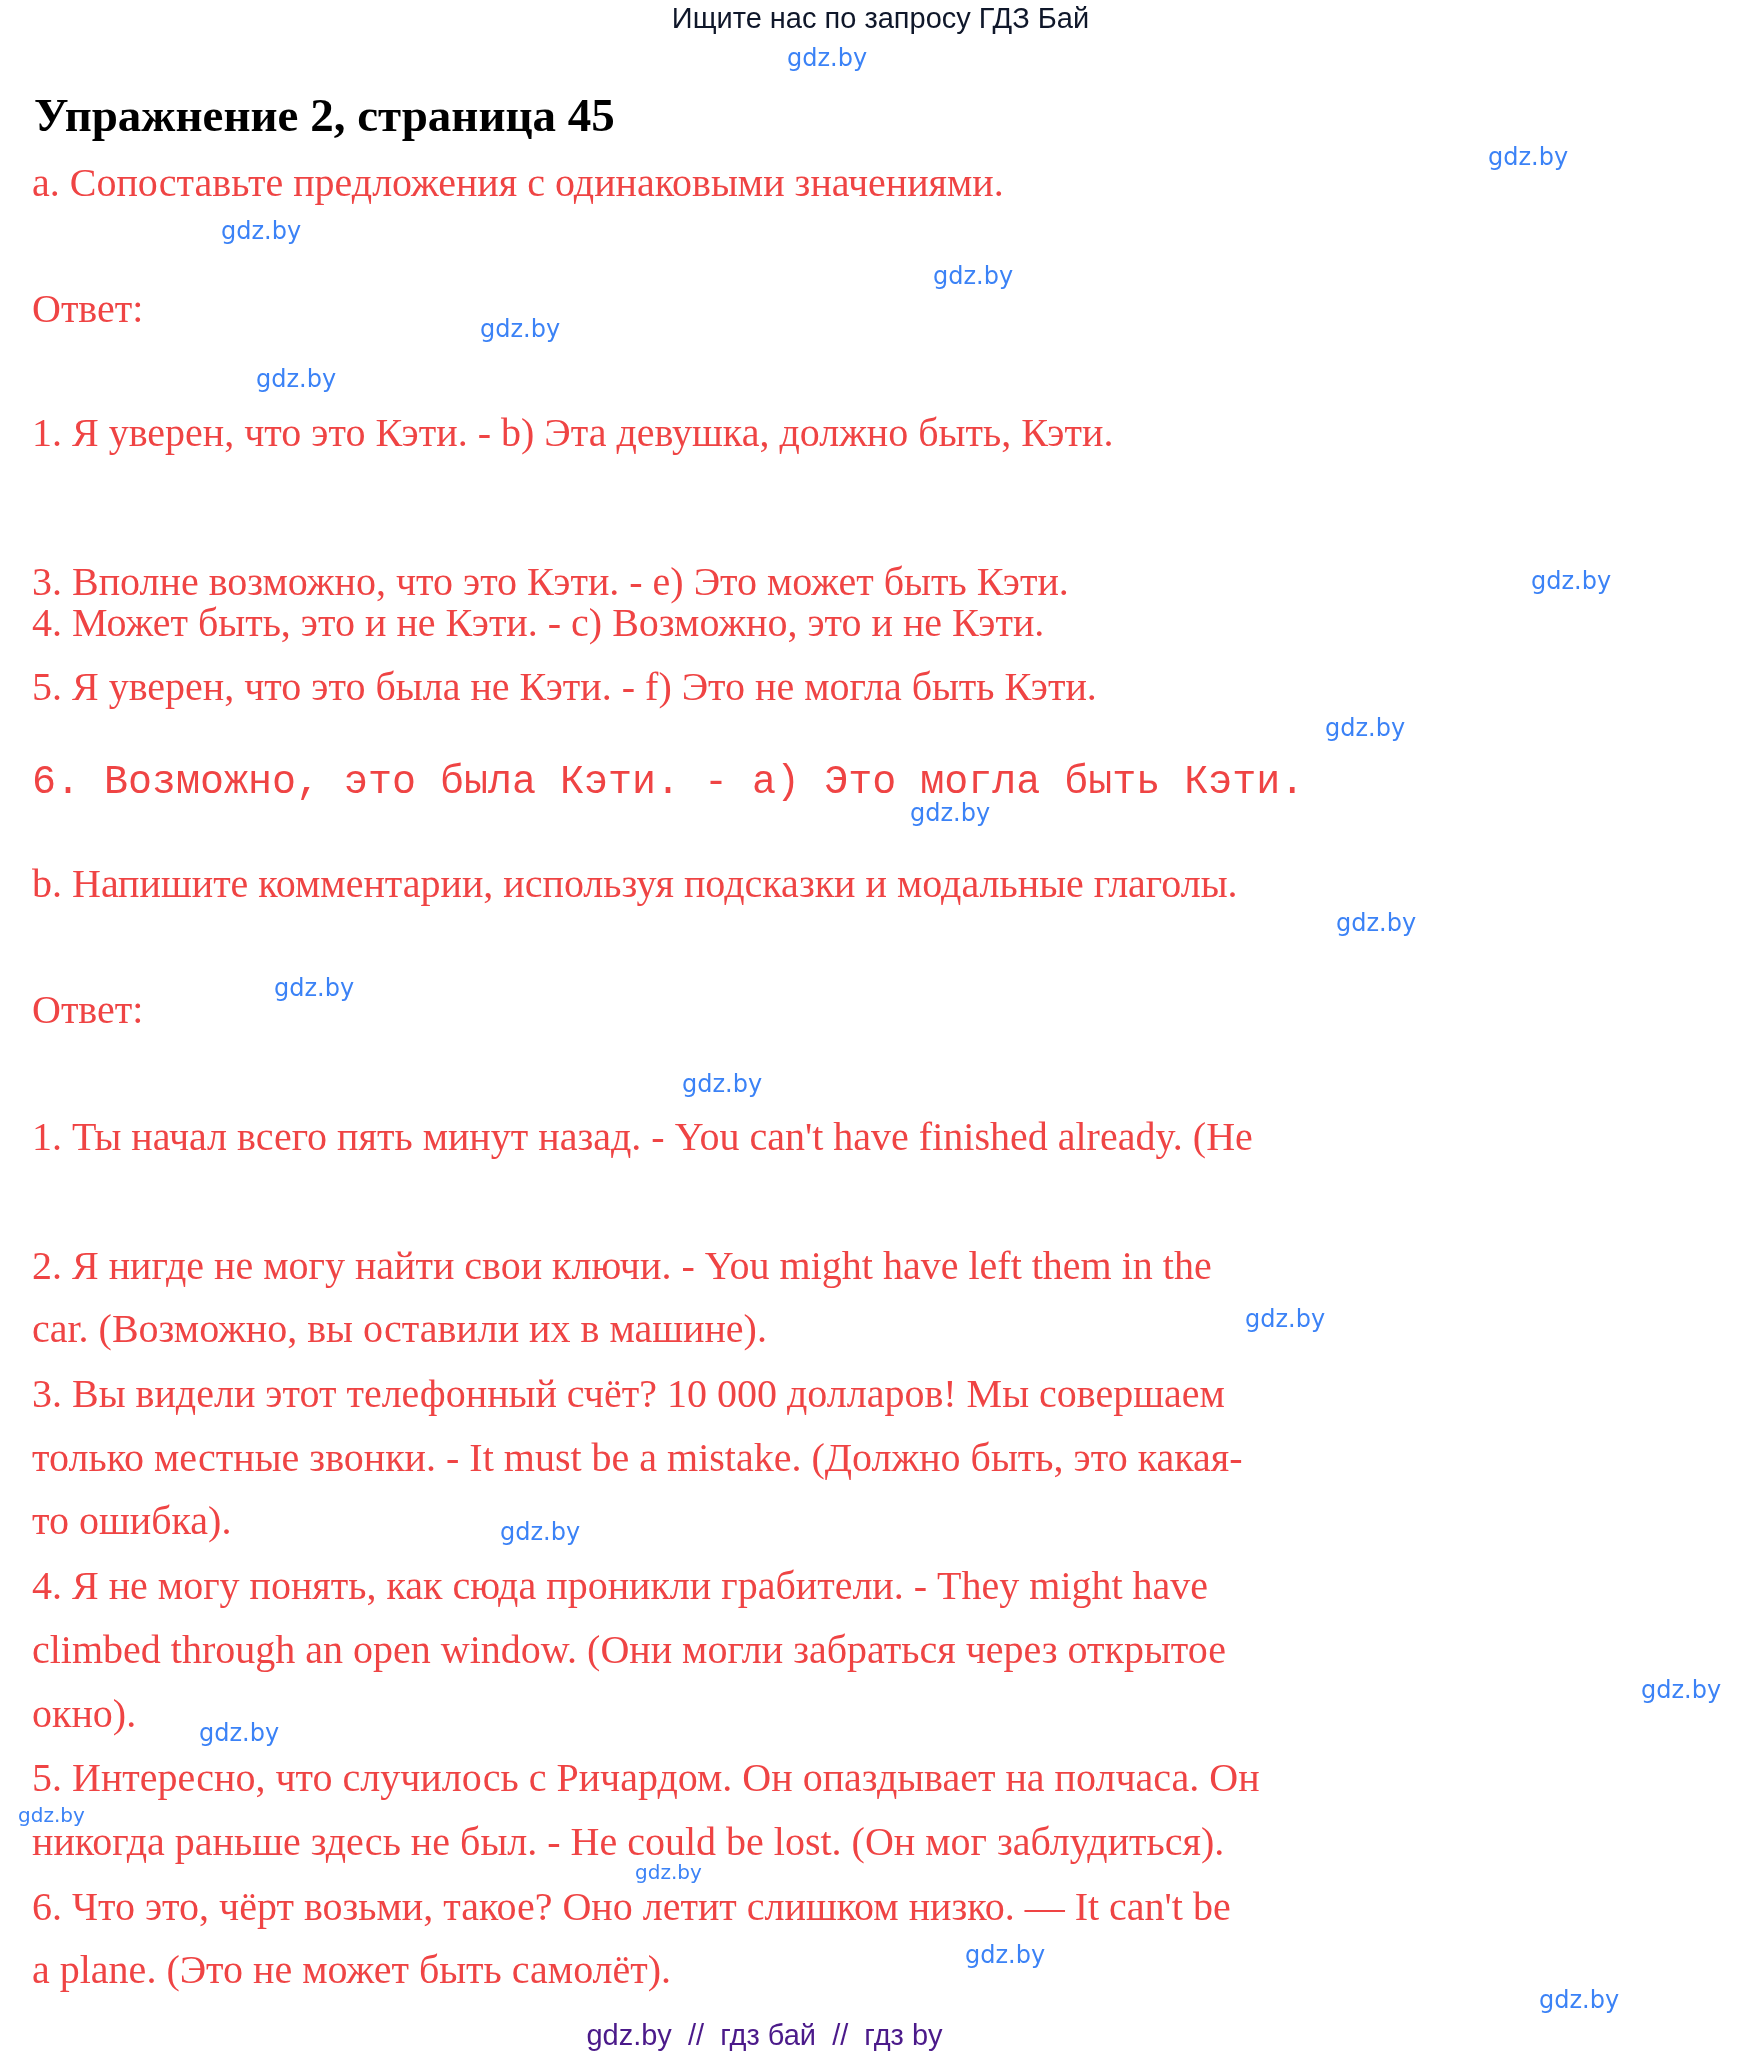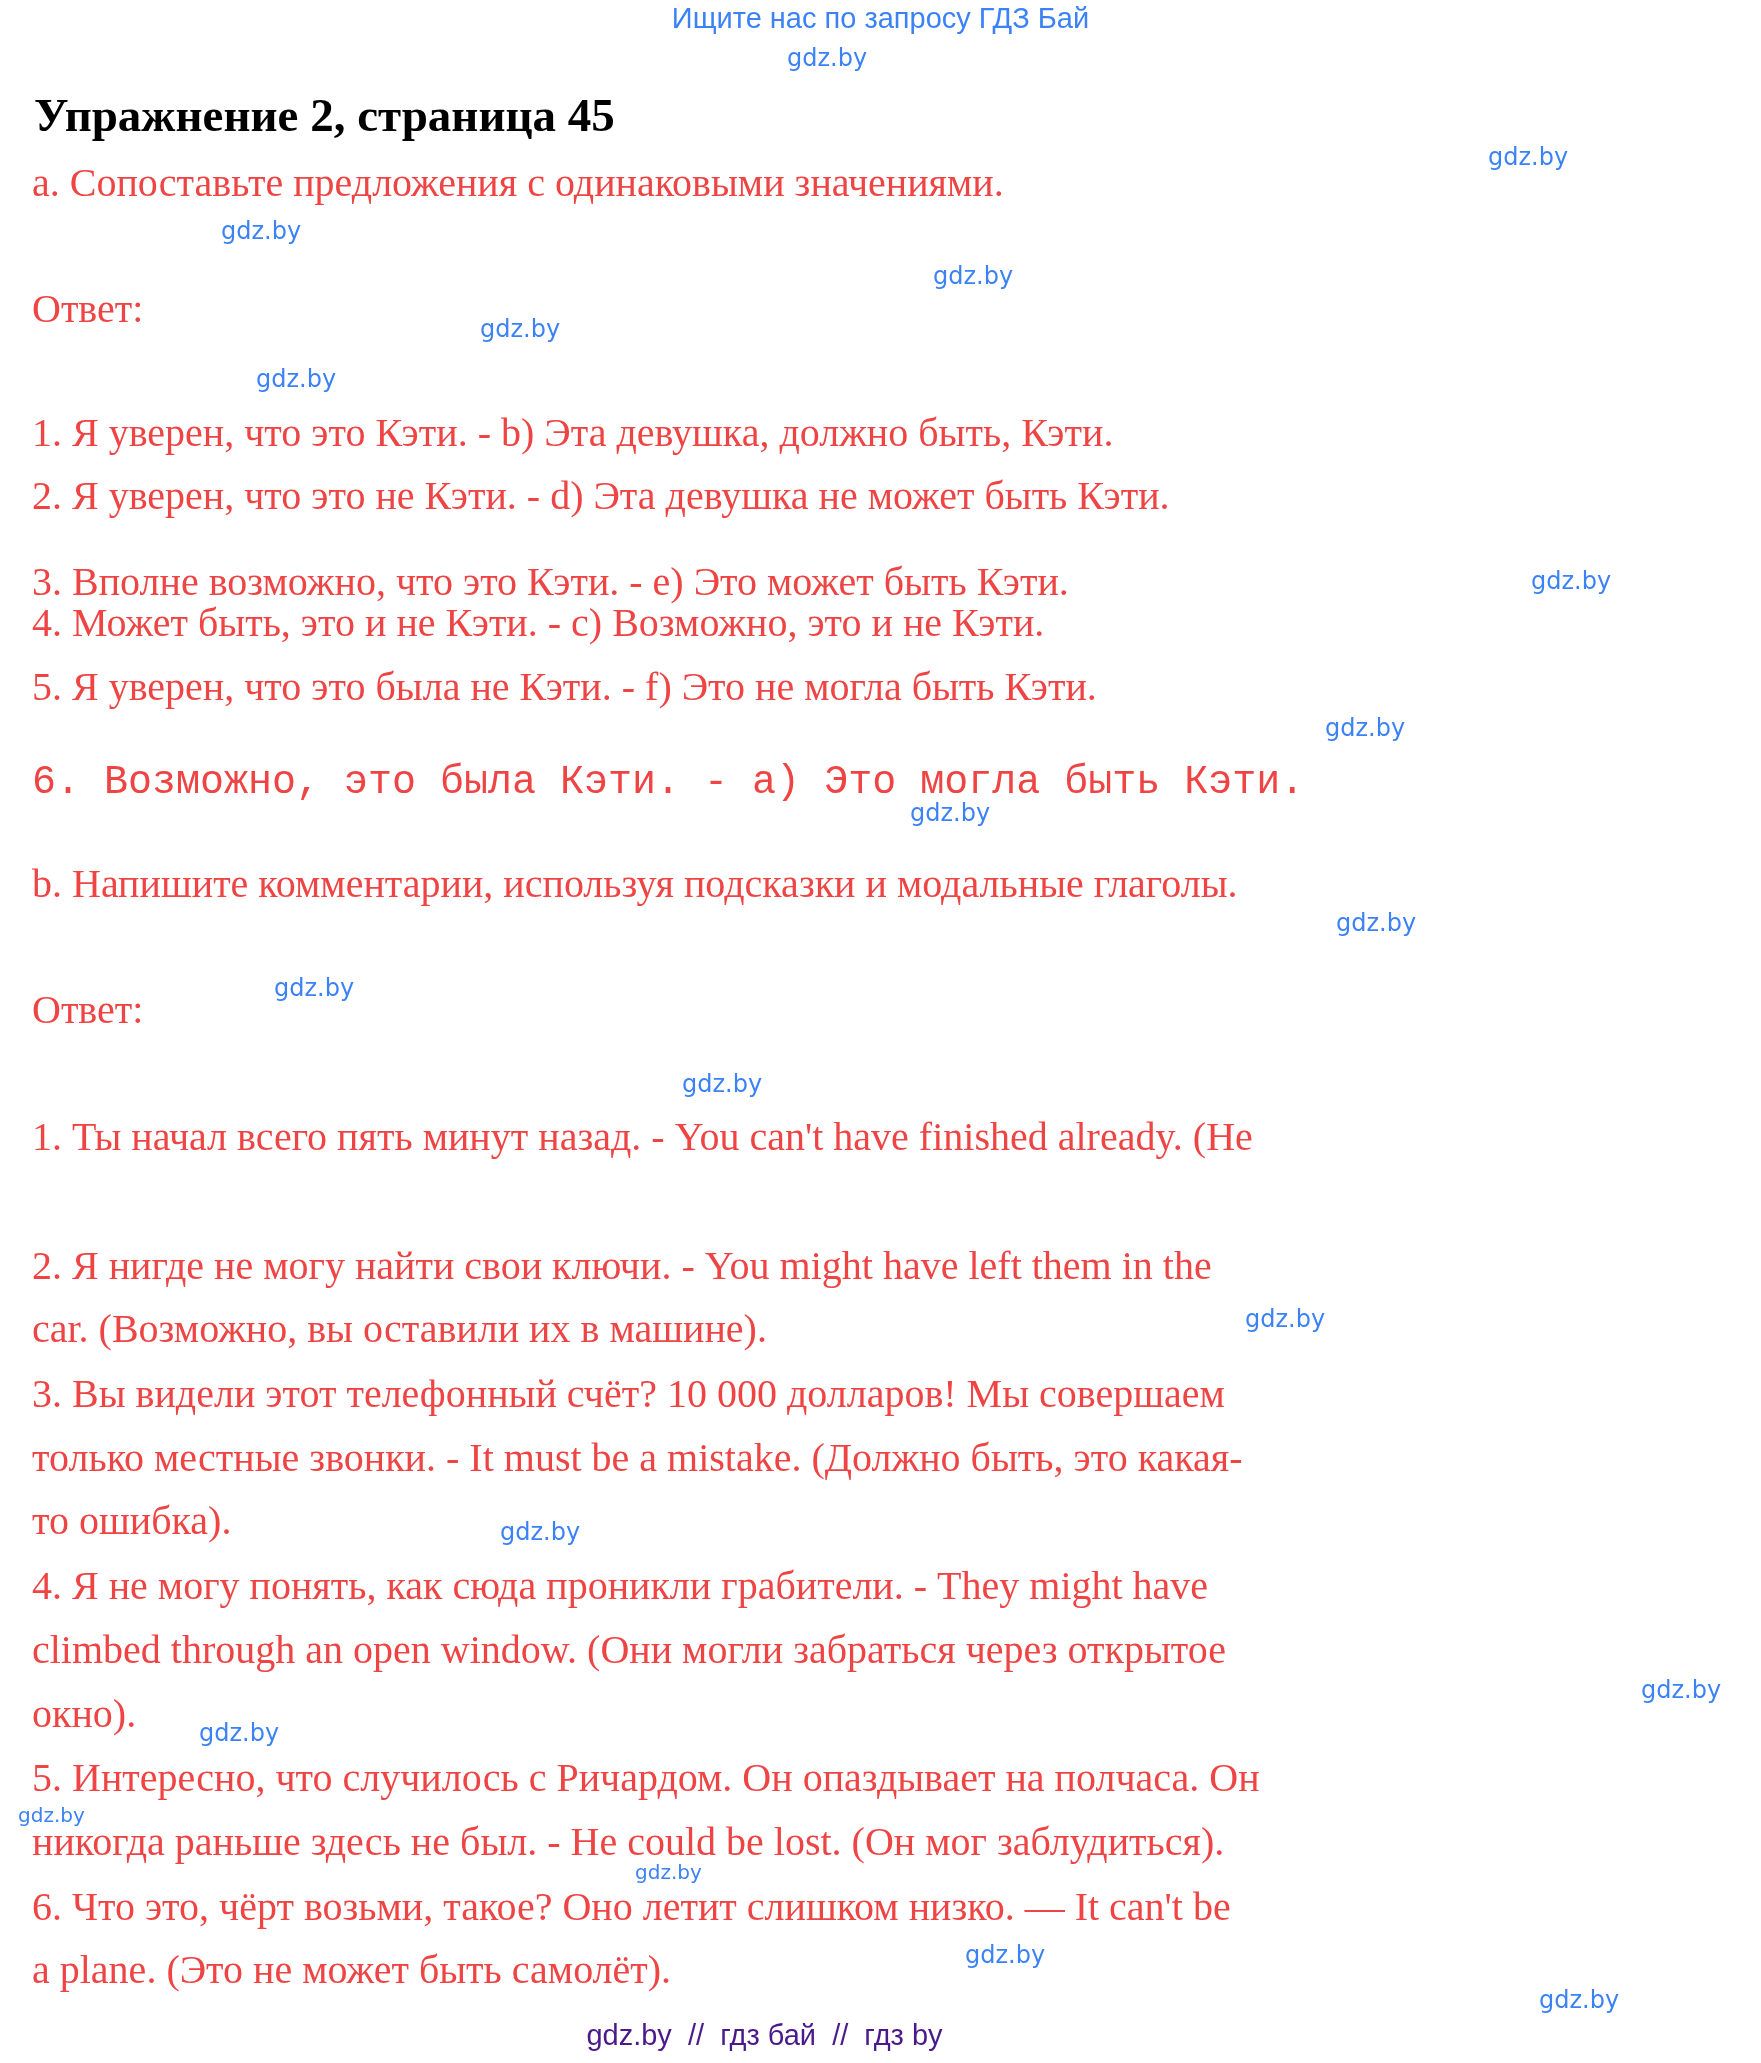--- a/index.html
+++ b/index.html
@@ -1,20 +1,20 @@
 <!DOCTYPE html>
 <html style="font-size:15px"><head>
 <meta charset="utf-8">
 <style>
   html, body { margin: 0; padding: 0; background: #ffffff; }
   body { width: 1761px; height: 2064px; position: relative; overflow: hidden; }
   .page { position: absolute; left: 0; top: 0; width: 1761px; height: 2064px; }
   .banner {
     position: absolute; left: 0; top: 1.9px; width: 1761px; text-align: center;
-    font-family: "Liberation Sans", sans-serif; font-size: 29px; color: #3b82f6;
+    font-family: "Liberation Sans", sans-serif; font-size: 29px; color: #0f172a;
     line-height: 32px;
   }
   .wm {
     position: absolute; font-family: "DejaVu Sans", sans-serif; font-size: 24px;
     color: #3b82f6; line-height: 26.5px; white-space: nowrap;
   }
   .wm.small { font-size: 20px; line-height: 23px; }
   .title {
     position: absolute; left: 34px; top: 89px; font-family: "Liberation Serif", serif;
     font-weight: bold; font-size: 47px; line-height: 53px; color: #000; white-space: nowrap;
@@ -35,21 +35,20 @@
 <div class="page">
 
   <div class="banner">Ищите нас по запросу ГДЗ Бай</div>
 
   <div class="title">Упражнение 2, страница 45</div>
 
   <div class="line" style="top:154px;">a. Сопоставьте предложения с одинаковыми значениями.</div>
   <div class="line" style="top:280px;">Ответ:</div>
 
   <div class="line" style="top:404px;">1. Я уверен, что это Кэти. - b) Эта девушка, должно быть, Кэти.</div>
-  <div class="line" style="top:467px;">2. Я уверен, что это не Кэти. - d) Эта девушка не может быть Кэти.</div>
   <div class="line" style="top:553px;">3. Вполне возможно, что это Кэти. - e) Это может быть Кэти.</div>
   <div class="line" style="top:594px;">4. Может быть, это и не Кэти. - c) Возможно, это и не Кэти.</div>
   <div class="line" style="top:658px;">5. Я уверен, что это была не Кэти. - f) Это не могла быть Кэти.</div>
   <div class="line" style="top:754px;font-family:Liberation Mono, monospace;">6. Возможно, это была Кэти. - a) Это могла быть Кэти.</div>
 
   <div class="line" style="top:855px;">b. Напишите комментарии, используя подсказки и модальные глаголы.</div>
   <div class="line" style="top:981px;">Ответ:</div>
 
   <div class="line" style="top:1108px;">1. Ты начал всего пять минут назад. - You can't have finished already. (Не</div>
   <div class="line" style="top:1237px;">2. Я нигде не могу найти свои ключи. - You might have left them in the</div>

